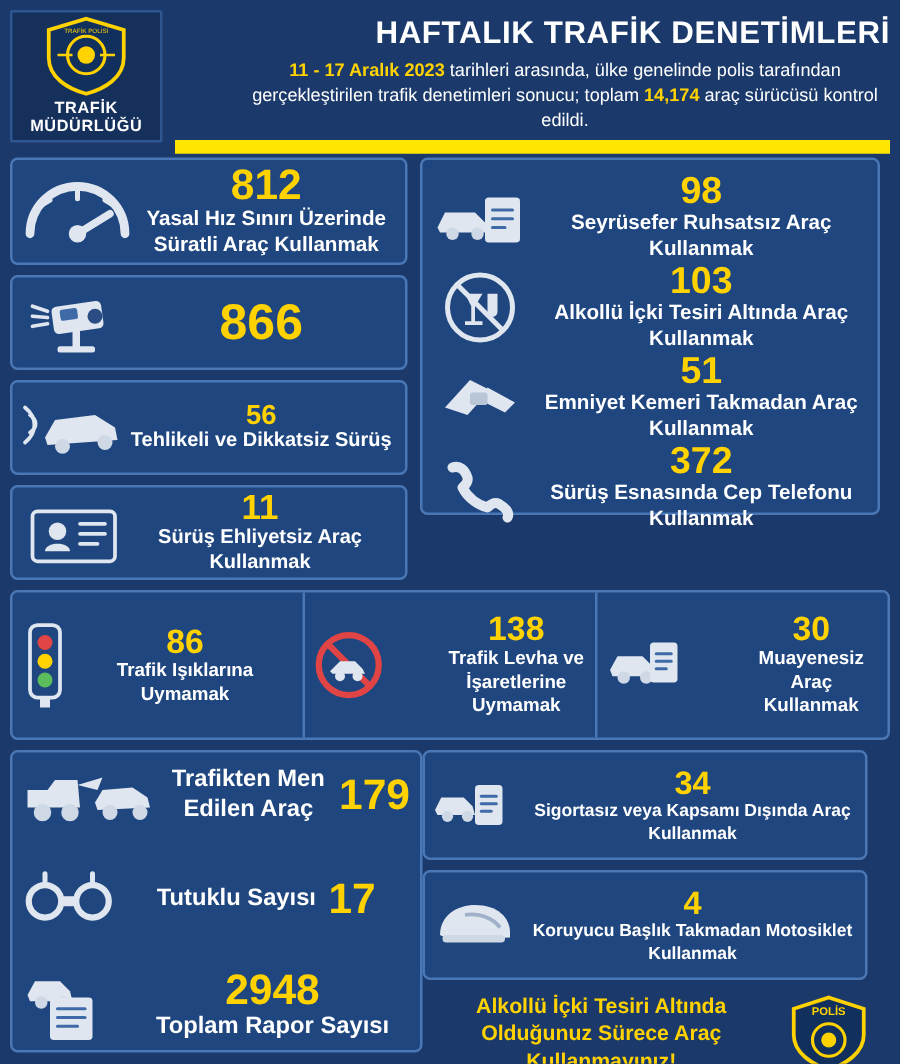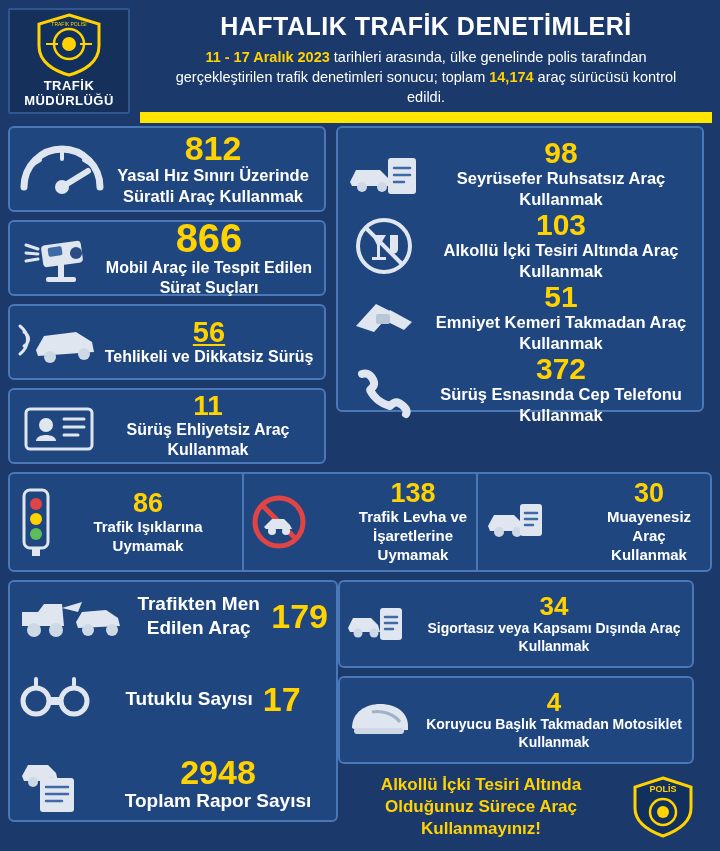--- a/index.html
+++ b/index.html
@@ -21,21 +21,21 @@
     padding-top:4px;box-sizing:border-box;border-radius:2px;
   }
   .badge{
     width:66px;height:62px;position:relative;
   }
   .badge svg{display:block;}
   .logo-text{
     margin-top:2px;text-align:center;font-weight:bold;font-size:13px;line-height:15px;
     letter-spacing:.5px;color:#ffffff;
   }
-  .header-main{flex:1;display:flex;flex-direction:column;align-items:center;justify-content:flex-start;}
+  .header-main{flex:1;display:flex;flex-direction:column;align-items:flex-end;justify-content:flex-start;}
   .title{
     font-size:25px;font-weight:bold;letter-spacing:.5px;margin-top:4px;color:#ffffff;
     text-align:center;
   }
   .subtitle{
     margin-top:6px;text-align:center;font-size:14.5px;line-height:20px;color:#ffffff;
     max-width:520px;
   }
   .hl{color:#ffd200;font-weight:bold;}
   .yellow-bar{height:11px;background:#ffe600;width:100%;margin-top:5px;}
@@ -57,34 +57,34 @@
   .txt{flex:1;text-align:center;}
   .c-speed{height:86px;}
   .c-mobil{height:76px;}
   .c-tehlikeli{height:76px;}
   .c-ehliyet{height:76px;}
 
   .c-speed .num{font-size:34px;}
   .c-speed .lbl{font-size:16.5px;line-height:21px;}
   .c-mobil .num{font-size:40px;}
   .c-mobil .lbl{font-size:16px;line-height:20px;}
-  .c-tehlikeli .num{font-size:29px;text-decoration:underline;}
+  .c-tehlikeli .num{font-size:22px;}
   .c-tehlikeli .lbl{font-size:16px;line-height:20px;}
   .c-ehliyet .num{font-size:28px;}
   .c-ehliyet .lbl{font-size:16px;line-height:20px;}
 
   
   .big-card{height:286px;padding:10px 8px;box-sizing:border-box;display:flex;flex-direction:column;justify-content:space-between;}
   .big-item{display:flex;align-items:center;gap:6px;}
   .big-item .txt{flex:1;text-align:center;}
   .big-item .num{font-size:30px;}
   .big-item .lbl{font-size:16.5px;line-height:21px;}
 
   
-  .strip{display:flex;margin-top:8px;height:100px;}
+  .strip{display:flex;margin-top:8px;height:120px;}
   .strip .cell{flex:1;display:flex;align-items:center;justify-content:center;gap:4px;padding:4px 6px;box-sizing:border-box;}
   .strip .cell + .cell{border-left:2px solid #4a77b5;gap:48px;}
   .strip .num{font-size:27px;}
   .strip .lbl{font-size:15px;line-height:19px;}
   .strip-wrap{display:flex;width:100%;}
 
   
   .bottom{display:flex;margin-top:8px;}
   .bottom-left{width:330px;height:242px;padding:6px 8px;box-sizing:border-box;display:flex;flex-direction:column;justify-content:space-between;}
   .bl-item{display:flex;align-items:center;gap:6px;}
@@ -162,21 +162,20 @@
             <rect x="24" y="10" width="40" height="22" rx="4" fill="#dfe6ef" transform="rotate(-8 44 21)"></rect>
             <rect x="30" y="14" width="14" height="9" rx="2" fill="#3f6aa8" transform="rotate(-8 37 18)"></rect>
             <circle cx="58" cy="20" r="6" fill="#2b4c84"></circle>
             <rect x="40" y="30" width="6" height="16" fill="#dfe6ef"></rect>
             <rect x="28" y="44" width="30" height="5" rx="2" fill="#dfe6ef"></rect>
             <path d="M8 12 L20 16 M8 20 L20 21 M8 28 L20 26" stroke="#dfe6ef" stroke-width="3" stroke-linecap="round"></path>
           </svg>
         </div>
         <div class="txt">
           <div class="num">866</div>
-          <div class="lbl">Mobil Araç ile Tespit Edilen Sürat Suçları</div>
         </div>
       </div>
 
       <div class="card row-card c-tehlikeli">
         <div class="icon">
           <svg width="84" height="52" viewBox="0 0 84 52">
             <path d="M18 34 L26 20 L58 16 L74 26 L76 36 L20 40 Z" fill="#dfe6ef"></path>
             <circle cx="32" cy="41" r="6" fill="#cfd9e6"></circle>
             <circle cx="66" cy="38" r="6" fill="#cfd9e6"></circle>
             <path d="M6 16 C12 20 12 26 6 30 M2 10 C12 18 12 30 2 38" fill="none" stroke="#dfe6ef" stroke-width="3" stroke-linecap="round"></path>

